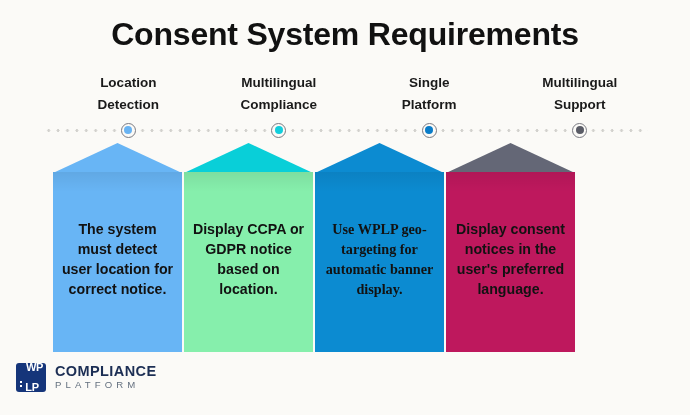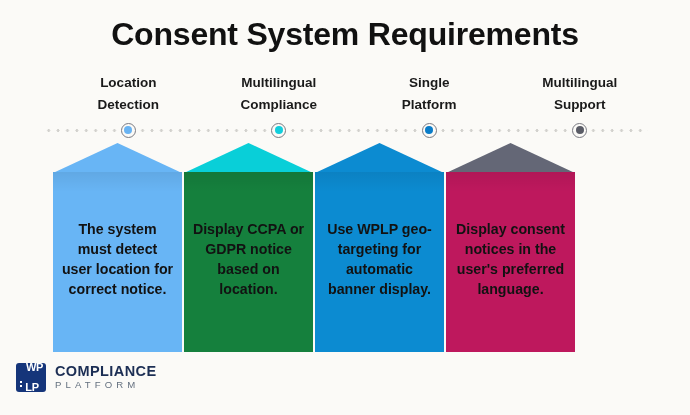--- a/index.html
+++ b/index.html
@@ -274,33 +274,33 @@
       </div>
       <div class="panel-shade" style="background: linear-gradient(rgba(0, 0, 0, 0.07), rgba(0, 0, 0, 0));"></div>
     </div>
 
     <div class="panel">
       <div class="panel-peak">
         <svg viewBox="0 0 100 30" preserveAspectRatio="none" aria-hidden="true">
           <polygon points="50,0 100,30 0,30" fill="#09CFD8"></polygon>
         </svg>
       </div>
-      <div class="panel-body" style="background: #15803d;">
+      <div class="panel-body" style="background: #86efac;">
         <div class="panel-text">Display CCPA or GDPR notice based on location.</div>
       </div>
       <div class="panel-shade" style="background: linear-gradient(rgba(0, 0, 0, 0.07), rgba(0, 0, 0, 0));"></div>
     </div>
 
     <div class="panel">
       <div class="panel-peak">
         <svg viewBox="0 0 100 30" preserveAspectRatio="none" aria-hidden="true">
           <polygon points="50,0 100,30 0,30" fill="#0C8BD1"></polygon>
         </svg>
       </div>
-      <div class="panel-body" style="background: rgb(12, 139, 209);">
+      <div class="panel-body" style="background: rgb(12, 139, 209); font-family: Liberation Serif, serif;">
         <div class="panel-text">Use WPLP geo-targeting for automatic banner display.</div>
       </div>
       <div class="panel-shade" style="background: linear-gradient(rgba(0, 0, 0, 0.07), rgba(0, 0, 0, 0));"></div>
     </div>
 
     <div class="panel">
       <div class="panel-peak">
         <svg viewBox="0 0 100 30" preserveAspectRatio="none" aria-hidden="true">
           <polygon points="50,0 100,30 0,30" fill="#646776"></polygon>
         </svg>

